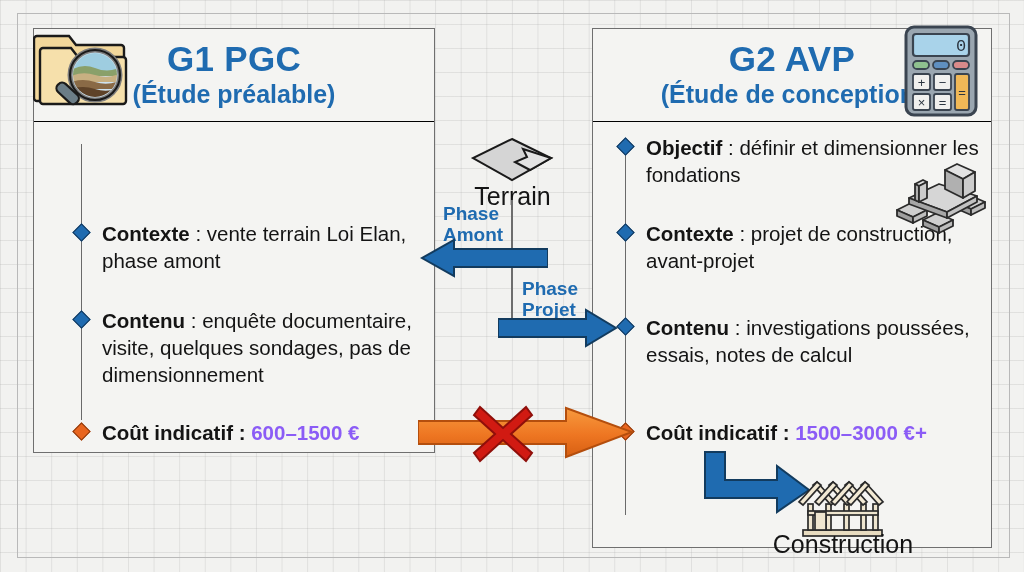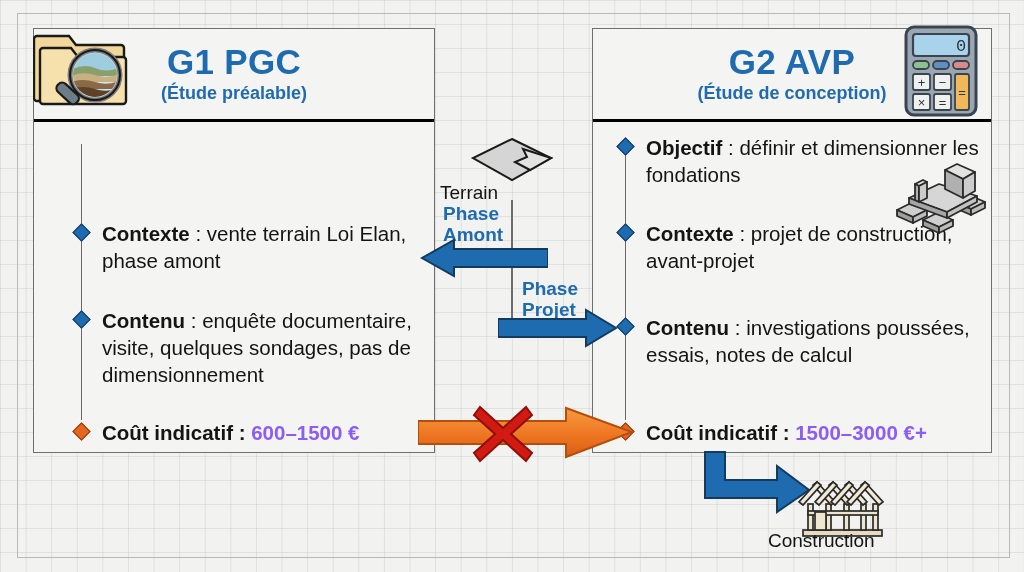--- a/index.html
+++ b/index.html
@@ -24,35 +24,35 @@
     border: 1px solid #b9b9b9;
     pointer-events: none;
   }
 
   .panel {
     position: absolute;
     background: #f4f4f2;
     border: 1px solid #6f6f6f;
   }
   #panel-g1 { left: 33px;  top: 28px; width: 402px; height: 425px; }
-  #panel-g2 { left: 592px; top: 28px; width: 400px; height: 425px; }
+  #panel-g2 { left: 592px; top: 28px; width: 400px; height: 520px; }
 
   .panel-head {
     position: absolute; left: 0; right: 0; top: 0; height: 93px;
-    border-bottom: 3px solid #000000;
+    border-bottom: 1px solid #000000;
     display: flex; flex-direction: column;
     align-items: center; justify-content: center;
     text-align: center;
   }
   .title-main {
     font-size: 35px; font-weight: bold; color: #1f6bb0;
     letter-spacing: 0.3px; line-height: 1.05;
   }
   .title-sub {
-    font-size: 18px; font-weight: bold; color: #1f6bb0;
+    font-size: 25px; font-weight: bold; color: #1f6bb0;
     line-height: 1.15; margin-top: 2px;
   }
 
   .panel-body { position: absolute; left: 0; right: 0; top: 93px; bottom: 0; }
 
   
   .spine {
     position: absolute; width: 1px; background: #6a6a6a;
     top: 22px; bottom: 32px;
   }
@@ -93,22 +93,22 @@
   #g2-r4 .btxt { font-weight: bold; white-space: nowrap; }
 
   
   #icon-folder   { position: absolute; left: 33px;  top: 22px;  width: 96px; height: 92px; }
   #icon-calc     { position: absolute; left: 903px; top: 24px;  width: 76px; height: 94px; }
   #icon-foundation{ position: absolute; left: 893px; top: 158px; width: 98px; height: 78px; }
   #icon-terrain  { position: absolute; left: 470px; top: 136px; width: 84px; height: 48px; }
   #icon-house    { position: absolute; left: 795px; top: 478px; width: 95px; height: 62px; }
 
   .cap {
-    position: absolute; text-align: left;
-    font-size: 19px; color: #141414; white-space: nowrap;
+    position: absolute; text-align: center;
+    font-size: 25px; color: #141414; white-space: nowrap;
   }
   #cap-terrain { left: 440px; top: 182px; width: 145px; }
   #cap-construction { left: 768px; top: 530px; width: 150px; }
 
   
   #arrow-amont  { position: absolute; left: 420px; top: 238px; width: 128px; height: 40px; }
   #arrow-projet { position: absolute; left: 498px; top: 308px; width: 120px; height: 40px; }
   #center-stem  { position: absolute; left: 511px; top: 200px; width: 2px; height: 128px;
                   background: #6d6d6d; }
 

